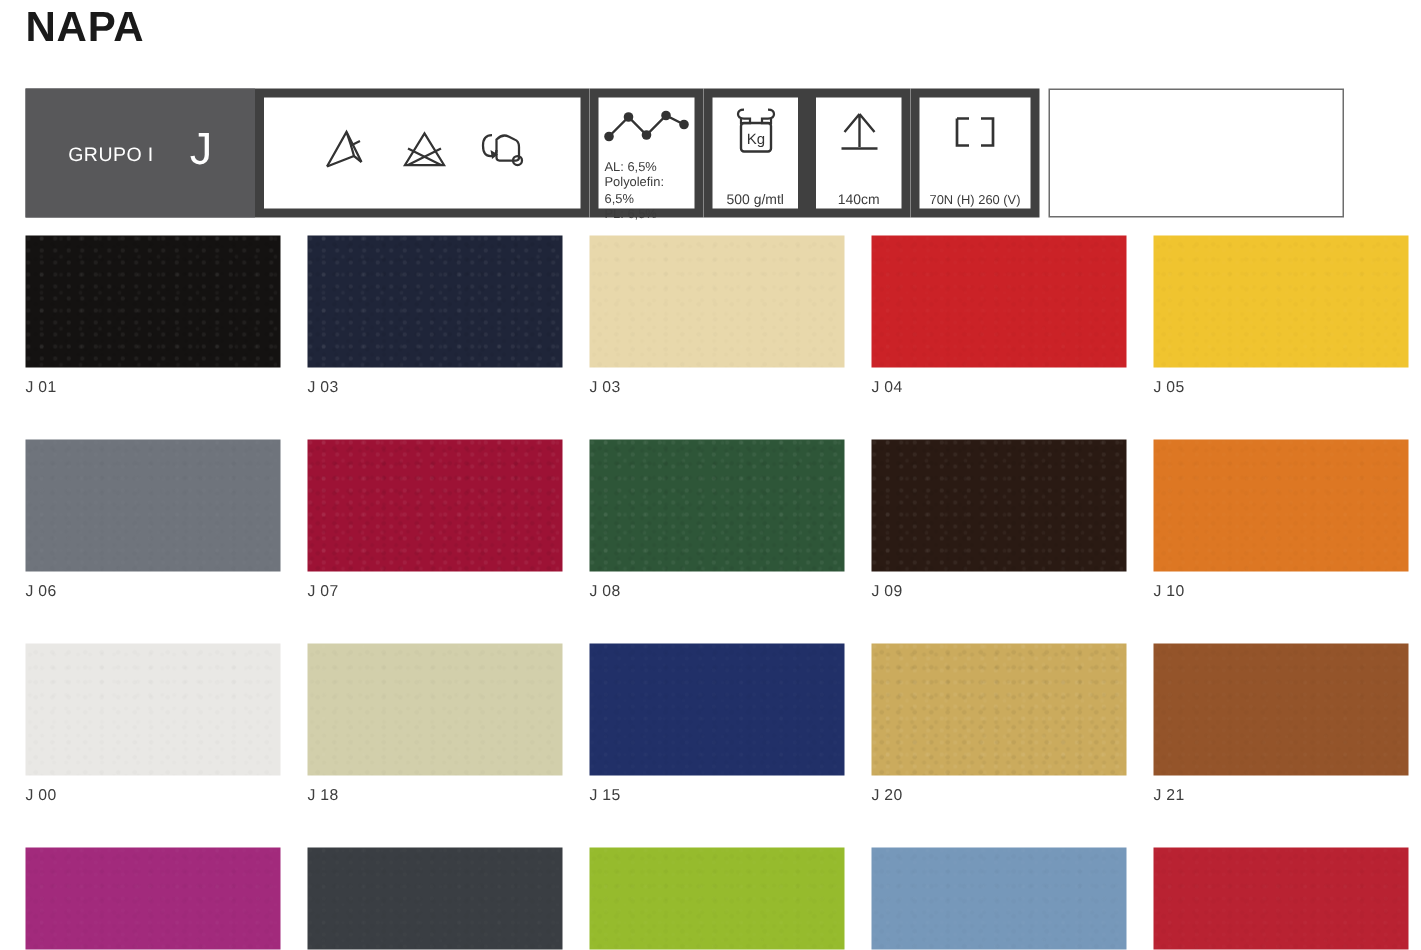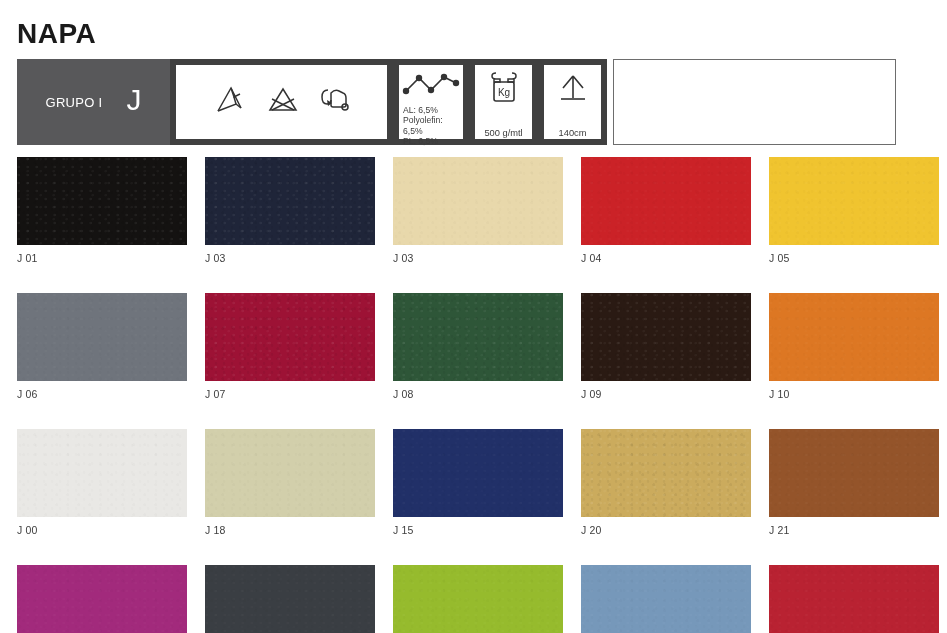--- a/index.html
+++ b/index.html
@@ -9,21 +9,21 @@
     background: #ffffff;
     font-family: "Liberation Sans", sans-serif;
     overflow: hidden;
   }
 
   .page { position: relative; width: 947px; height: 633px; background: #fff; }
 
   
   .title {
     position: absolute;
-    left: 17px; top: 18px;
+    left: 17px; top: 2px;
     font-size: 28px;
     font-weight: bold;
     letter-spacing: 0.5px;
     color: #1a1a1a;
   }
 
   
   .specbar {
     position: absolute;
     left: 17px; top: 59px;
@@ -218,20 +218,28 @@
     <div class="spec-cell cell-width">
       <span class="icon-wrap">
         <svg width="34" height="34" viewBox="0 0 34 34">
           <path d="M17 5 L7 17 M17 5 L27 17 M17 5 L17 27" fill="none" stroke="#333" stroke-width="1.6"></path>
           <path d="M5 28 L29 28" fill="none" stroke="#333" stroke-width="1.6"></path>
         </svg>
       </span>
       <div class="cell-caption">140cm</div>
     </div>
 
+    <div class="spec-cell cell-abr">
+      <span class="icon-wrap">
+        <svg width="34" height="30" viewBox="0 0 34 30">
+          <path d="M5 6 L5 24 L13 24 M21 24 L29 24 L29 6 L21 6 M13 6 L5 6" fill="none" stroke="#333" stroke-width="1.8"></path>
+        </svg>
+      </span>
+      <div class="cell-caption">70N (H) 260 (V)</div>
+    </div>
 
     <div class="spec-cell cell-blank">
       <span></span>
     </div>
   </div>
 
   <div class="grid">
       <div class="grid-row">
         <div class="swatch-cell">
           <div class="swatch" style="background: rgb(20, 18, 17);"></div>

